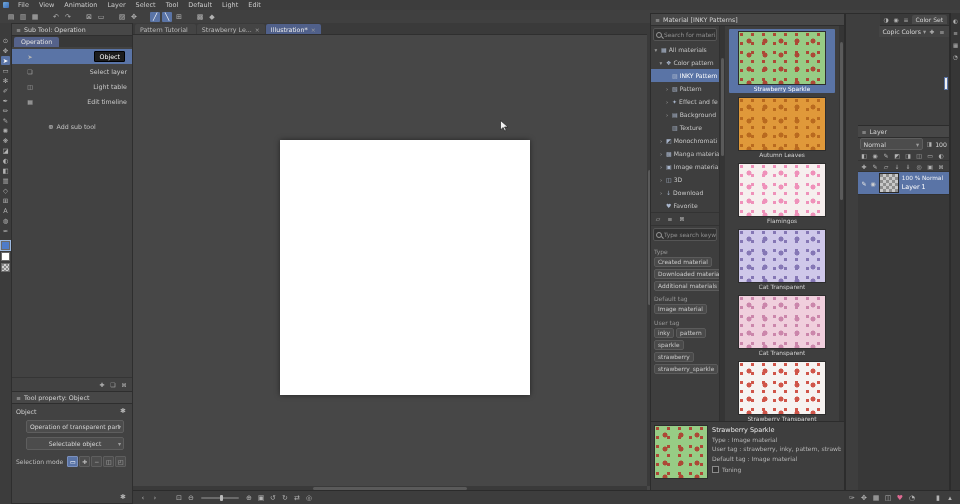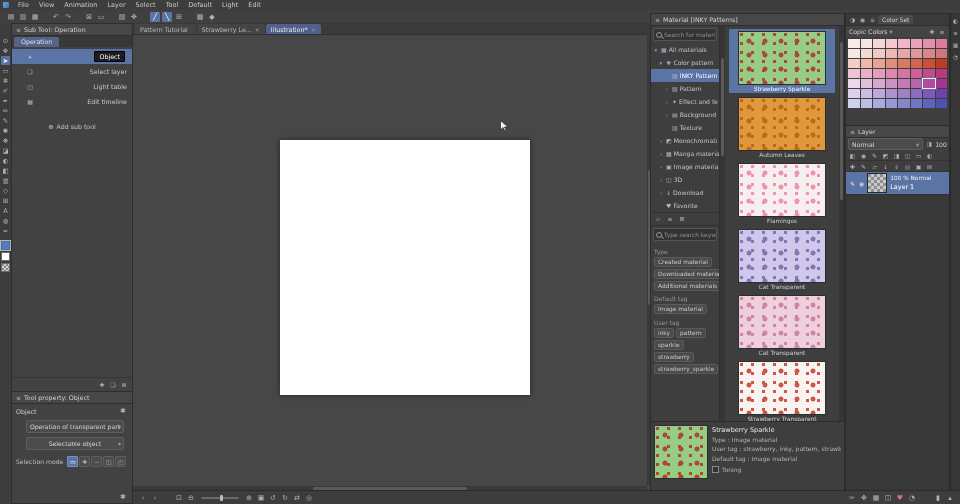--- a/index.html
+++ b/index.html
@@ -88,21 +88,21 @@
   .mat.selected .cap{color:#fff;}
   #mp-info{height:62px;border-top:1px solid #2c2c2c;display:flex;gap:4px;padding:3px;flex:none;background:#3e3e3e;}
   #info-thumb{width:52px;height:52px;position:relative;overflow:hidden;border:1px solid #2d2d2d;flex:none;}
   #info-text{flex:1;min-width:0;font-size:6px;color:#b4b4b4;line-height:1.55;}
   #info-name{font-size:6.5px;color:#e9e9e9;}
   .iline{white-space:nowrap;overflow:hidden;}
   .toning-row{display:flex;align-items:center;gap:3px;margin-top:2px;}
   .cbx{width:5px;height:5px;border:1px solid #8a8a8a;background:#333;flex:none;}
   
   #right-col{position:absolute;right:0;top:13px;width:115px;bottom:13px;display:flex;}
-  #rc-main{flex:1;display:flex;flex-direction:column;background:#3e3e3e;border:1px solid #2c2c2c;min-width:0;}
+  #rc-main{flex:1;display:flex;flex-direction:column;background:#3e3e3e;border:1px solid #2c2c2c;min-width:0;align-items:flex-end;}
   #rc-tabs{height:11px;background:#3a3a3a;display:flex;align-items:center;gap:1px;padding:0 2px;border-bottom:1px solid #2e2e2e;}
   .rc-tab-label{background:#4a4a4a;color:#d2d2d2;font-size:6px;padding:0 4px;height:9px;line-height:9px;border-radius:2px 2px 0 0;}
   #cs-header{height:11px;background:#444;display:flex;align-items:center;gap:2px;padding:0 3px;font-size:6.2px;color:#d5d5d5;}
   #cs-header .caret{color:#9d9d9d;}
   #cs-header .right{margin-left:auto;display:flex;gap:2px;}
   #swatches{height:84px;display:grid;grid-template-columns:repeat(8,1fr);gap:1px;padding:2px;align-content:start;}
   .swatch{height:9px;border-radius:0;}
   .swatch.selected{outline:1px solid #f0f0f0;box-shadow:0 0 0 2px var(--accent,#5a74a6);}
   #layer-panel{flex:1;display:flex;flex-direction:column;border-top:1px solid #2c2c2c;min-height:0;}
   #lp-blend{height:12px;display:flex;align-items:center;gap:2px;padding:0 2px;}

